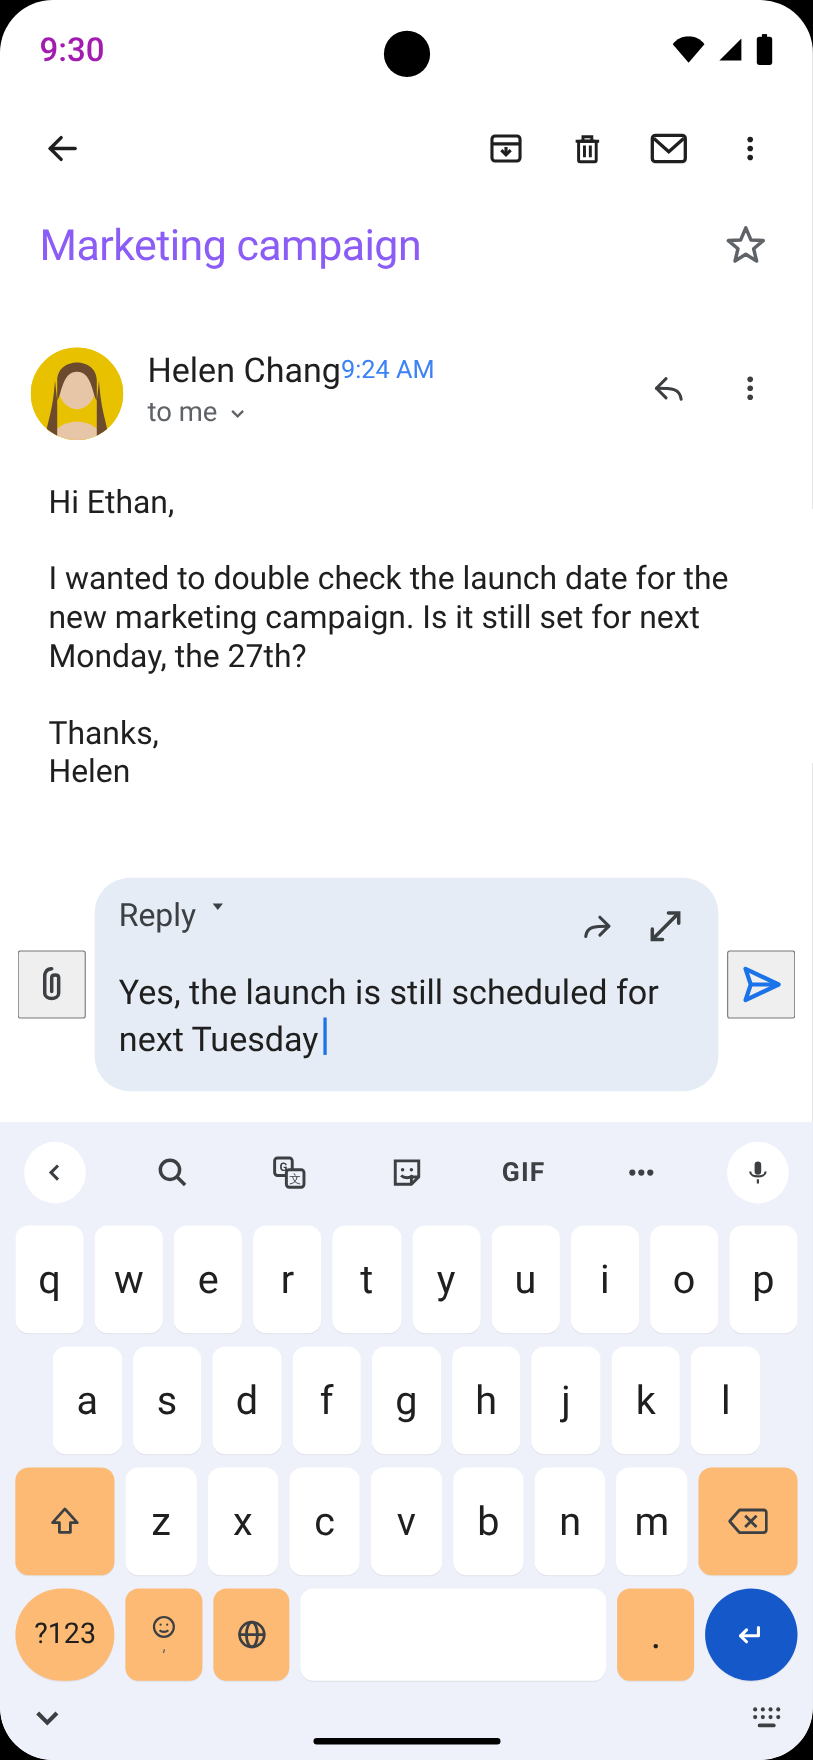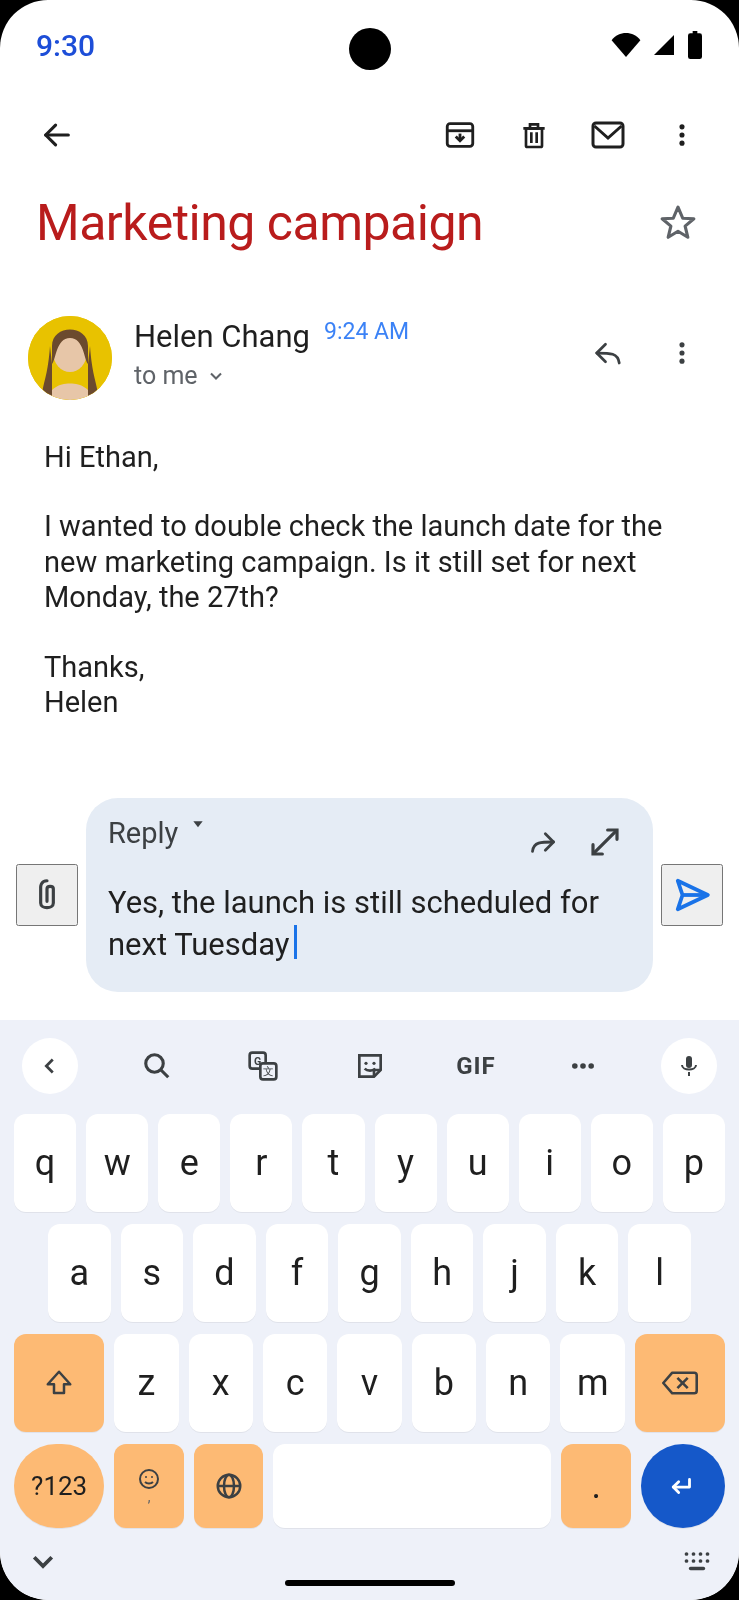--- a/index.html
+++ b/index.html
@@ -8,50 +8,50 @@
     width: 739px; height: 1600px; background: #fff; border-radius: 48px; position: relative; overflow: hidden;
   }
   
   .notch {
     position: absolute; top: 28px; left: 50%; transform: translateX(-50%);
     width: 42px; height: 42px; background: #000; border-radius: 50%;
   }
   
   .status-bar {
     height: 90px; display: flex; align-items: center; justify-content: space-between;
-    padding: 0 36px; font-size: 30px; font-weight: 500; color: #1d4ed8;
+    padding: 0 36px; font-size: 30px; font-weight: 500; color: #a21caf;
   }
   .status-right { display: flex; align-items: center; gap: 10px; }
   .status-right svg { display: block; }
   
   .app-bar {
     display: flex; align-items: center; height: 90px; padding: 0 20px;
   }
   .app-bar .spacer { flex: 1; }
   .icon-btn {
     width: 74px; height: 74px; display: flex; align-items: center; justify-content: center;
     border-radius: 50%; background: transparent; border: none; cursor: pointer;
   }
   .icon-btn svg { display: block; }
   
   .subject-row {
     display: flex; align-items: center; padding: 6px 24px 14px 36px;
   }
-  .subject { font-size: 50px; font-weight: 400; color: #b91c1c; flex: 1; letter-spacing: -0.5px; }
+  .subject { font-size: 39px; font-weight: 400; color: #8b5cf6; flex: 1; letter-spacing: -0.5px; }
   
   .sender-row {
     display: flex; align-items: flex-start; padding: 42px 20px 10px 28px; gap: 22px;
   }
   .avatar {
     width: 84px; height: 84px; border-radius: 50%; background: #e8c200;
     display: flex; align-items: flex-end; justify-content: center; overflow: hidden;
   }
   .avatar svg { display:block; }
   .sender-info { flex: 1; padding-top: 2px; }
-  .sender-top { display: flex; align-items: flex-start; gap: 14px; }
+  .sender-top { display: flex; align-items: center; }
   .sender-name { font-size: 31px; color: #1f1f1f; }
   .sender-time { font-size: 23px; color: #3b82f6; }
   .recipient-row { display: flex; align-items: center; gap: 8px; margin-top: 6px; color: #5f6368; font-size: 25px; }
   .sender-actions { display: flex; align-items: center; }
   
   .email-body {
     padding: 30px 30px 10px 44px; font-size: 29px; line-height: 1.22; color: #1f1f1f;
   }
   .email-body p { margin-bottom: 34px; }
   .email-body p:last-child { margin-bottom: 0; }

